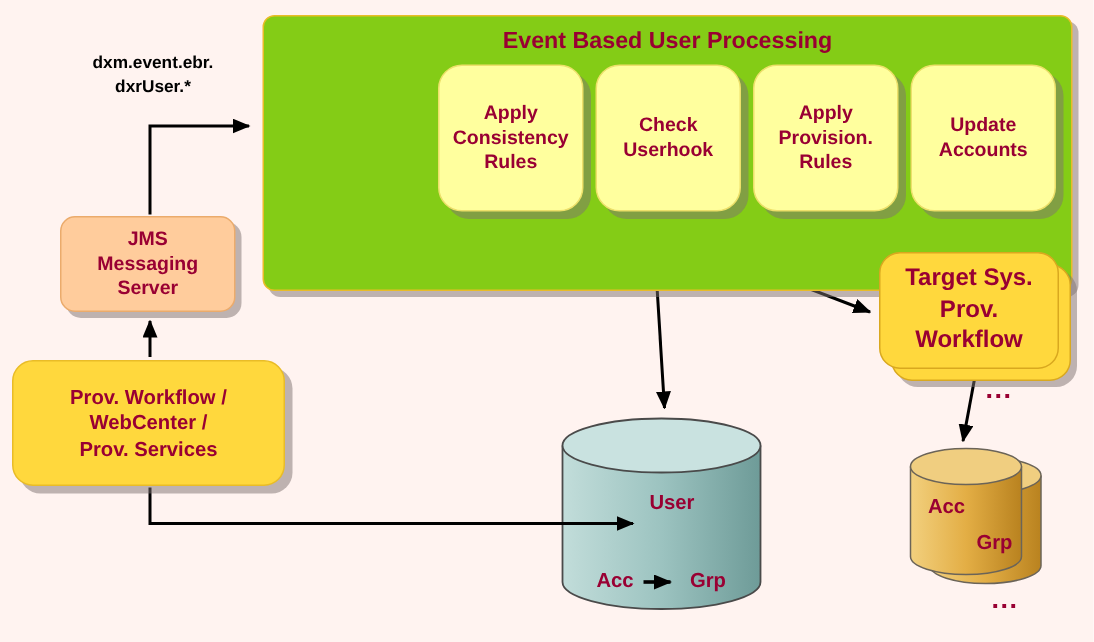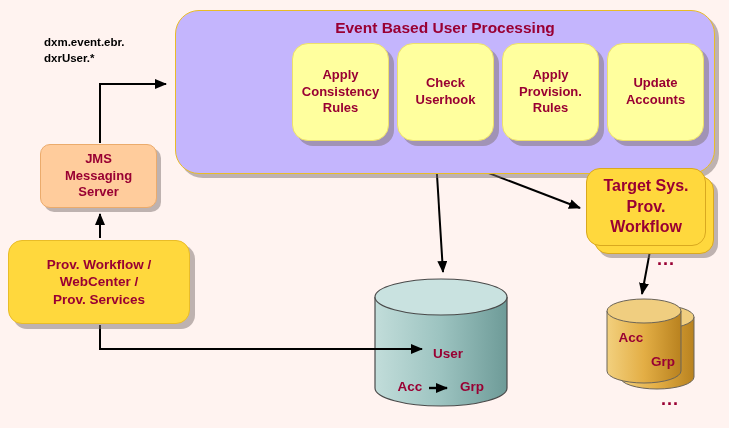--- a/index.html
+++ b/index.html
@@ -4,22 +4,22 @@
 <style>
   * { margin:0; padding:0; box-sizing:border-box; }
   body { background:#ffffff; font-family:"Liberation Sans", sans-serif; }
   .stage { position:relative; width:729px; height:428px; background:#FFF3F0; overflow:hidden; }
 
   .connectors { position:absolute; left:0; top:0; width:729px; height:428px; pointer-events:none; }
 
   .box { position:absolute; display:flex; align-items:center; justify-content:center;
          text-align:center; font-weight:bold; color:#990033; white-space:pre-line; line-height:1.28; }
 
-  .container-box { left:175px; top:10px; width:540px; height:164px; background:#c4b5fd;
-                   border:1px solid #E9BC27; border-radius:24px;
+  .container-box { left:175px; top:10px; width:540px; height:184px; background:#84cc16;
+                   border:1px solid #E9BC27; border-radius:8px;
                    box-shadow:4px 4px 0 rgba(125,114,112,0.5); z-index:1; }
   .container-title { position:absolute; left:0; right:0; top:7px; text-align:center;
                      font-weight:bold; font-size:15.5px; color:#990033; }
   .step { position:absolute; top:32px; width:97px; height:98px; background:#FFFF9E;
           border:1px solid #EDE06A; border-radius:16px;
           box-shadow:5px 5px 0 rgba(125,114,112,0.5);
           display:flex; align-items:center; justify-content:center; text-align:center;
           font-weight:bold; font-size:13px; color:#990033; white-space:pre-line; line-height:1.3; }
 
   .jms  { left:40px; top:144px; width:117px; height:64px; background:#FFCC9C;
@@ -28,21 +28,21 @@
   .prov { left:8px; top:240px; width:182px; height:84px; background:#FFD83D;
           border:1px solid #E9BC27; border-radius:14px;
           box-shadow:5px 5px 0 rgba(125,114,112,0.5); font-size:13.5px; z-index:1; }
 
   .target      { left:586px; top:168px; width:120px; height:78px; background:#FFD83D;
                  border:1px solid #D9A81F; border-radius:14px; font-size:16px; z-index:2; }
   .target-back { position:absolute; left:594px; top:176px; width:120px; height:78px;
                  background:#FFD83D; border:1px solid #D9A81F; border-radius:14px;
                  box-shadow:4px 4px 0 rgba(125,114,112,0.5); z-index:1; }
 
-  .topic-label { position:absolute; left:44px; top:35px; width:116px; 
+  .topic-label { position:absolute; left:44px; top:35px; width:116px; text-align:center;
                  font-size:11.5px; font-weight:bold; color:#000000;
                  white-space:pre-line; line-height:1.35; z-index:1; }
 
   .cyl-label { position:absolute; font-weight:bold; color:#990033; font-size:13.5px;
                text-align:center; z-index:3; }
   .ellipsis  { position:absolute; font-weight:bold; color:#990033; font-size:18px;
                letter-spacing:1px; z-index:3; }
 </style>
 </head>
 <body>
@@ -113,21 +113,21 @@
 
   <div class="box prov">Prov. Workflow /
 WebCenter /
 Prov. Services</div>
 
   <div class="target-back"></div>
   <div class="box target">Target Sys.
 Prov.
 Workflow</div>
 
-  <div class="cyl-label" style="left:420px; top:346px; width:56px;">User</div>
+  <div class="cyl-label" style="left:420px; top:327px; width:56px;">User</div>
   <div class="cyl-label" style="left:392px; top:379px; width:36px;">Acc</div>
   <div class="cyl-label" style="left:452px; top:379px; width:40px;">Grp</div>
 
   <div class="cyl-label" style="left:613px; top:330px; width:36px;">Acc</div>
   <div class="cyl-label" style="left:643px; top:354px; width:40px;">Grp</div>
 
   <div class="ellipsis" style="left:657px; top:249px;">...</div>
   <div class="ellipsis" style="left:661px; top:389px;">...</div>
 
 </div>

